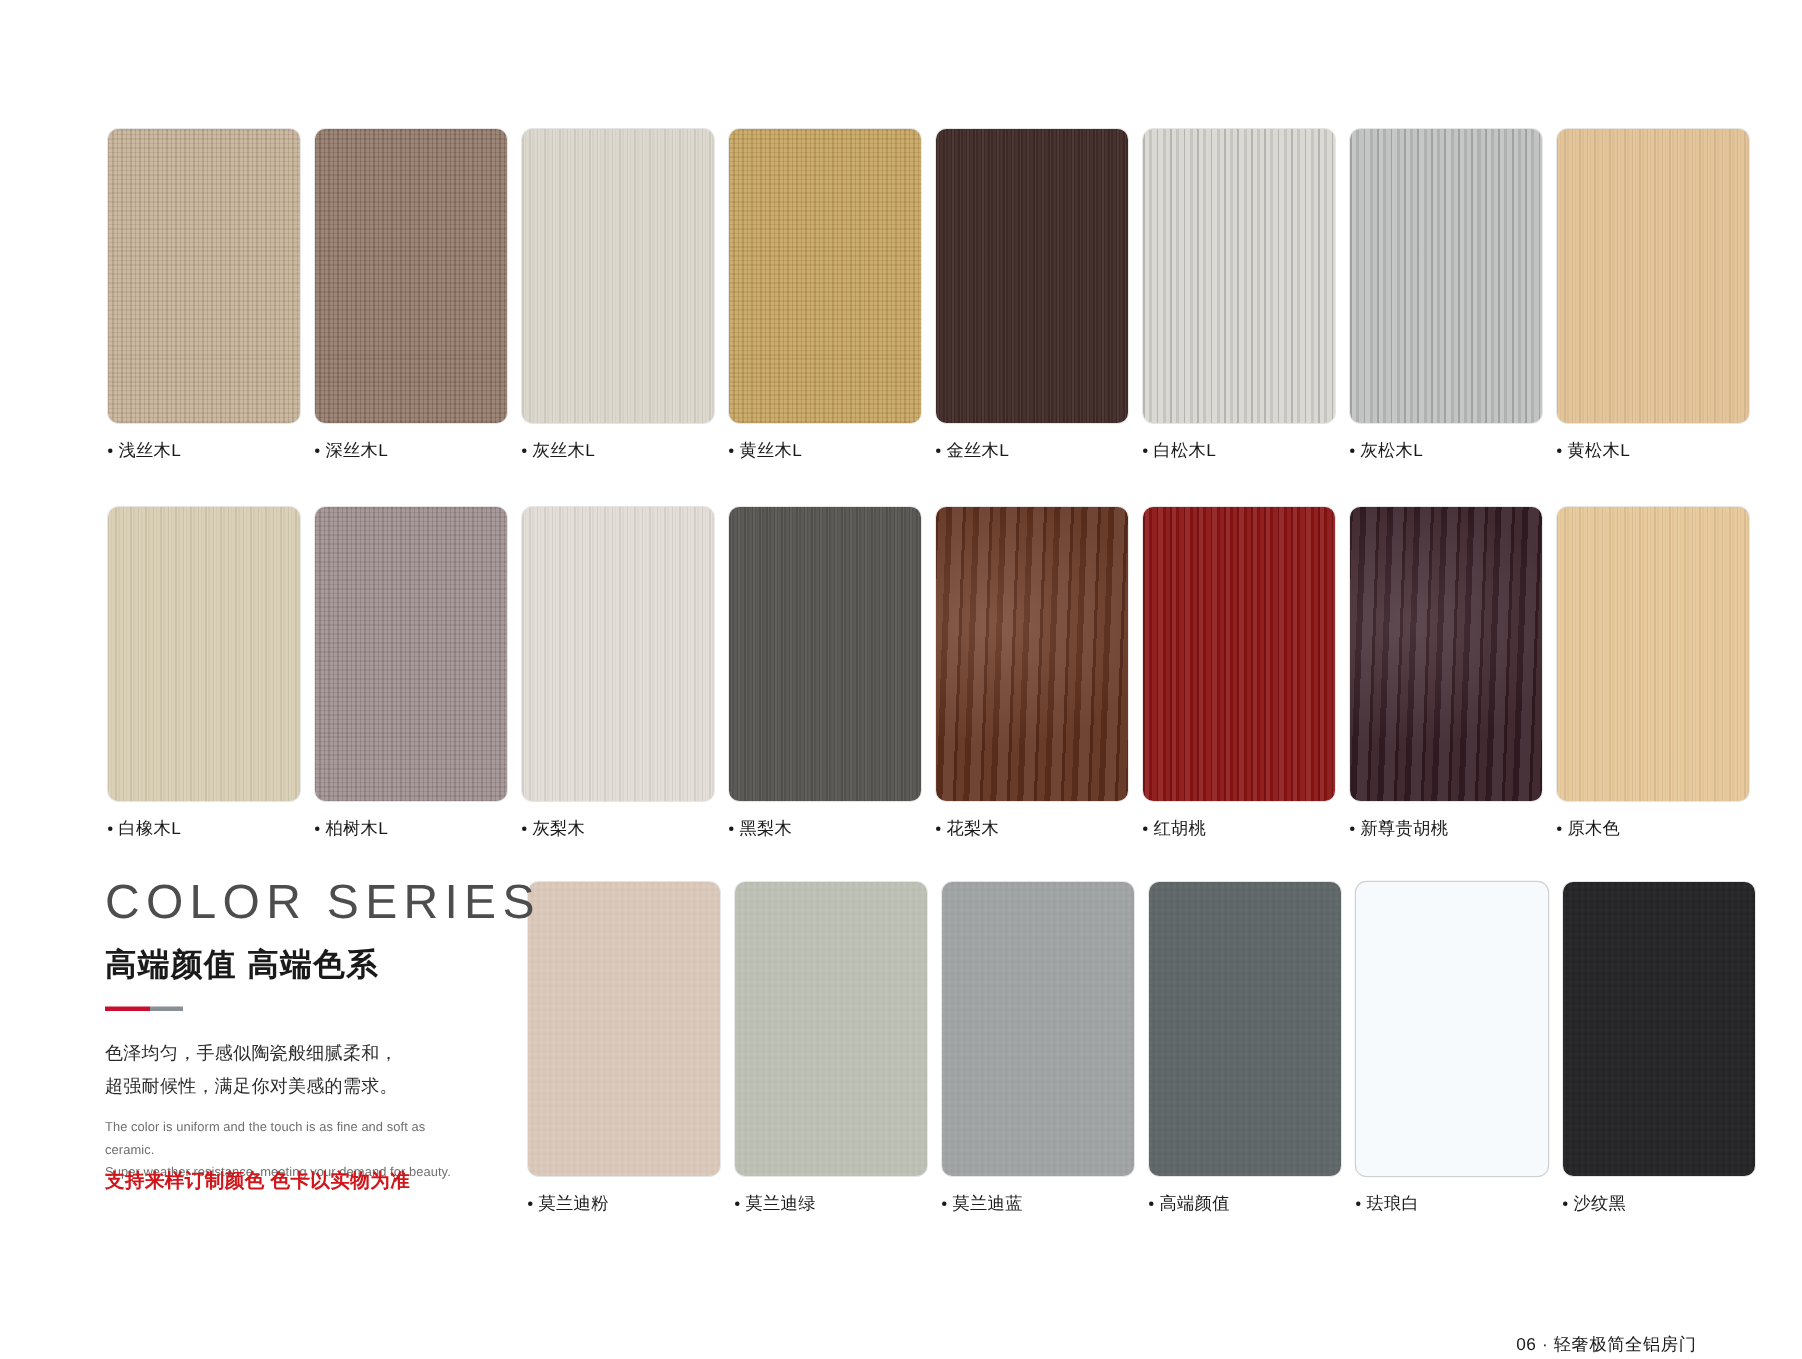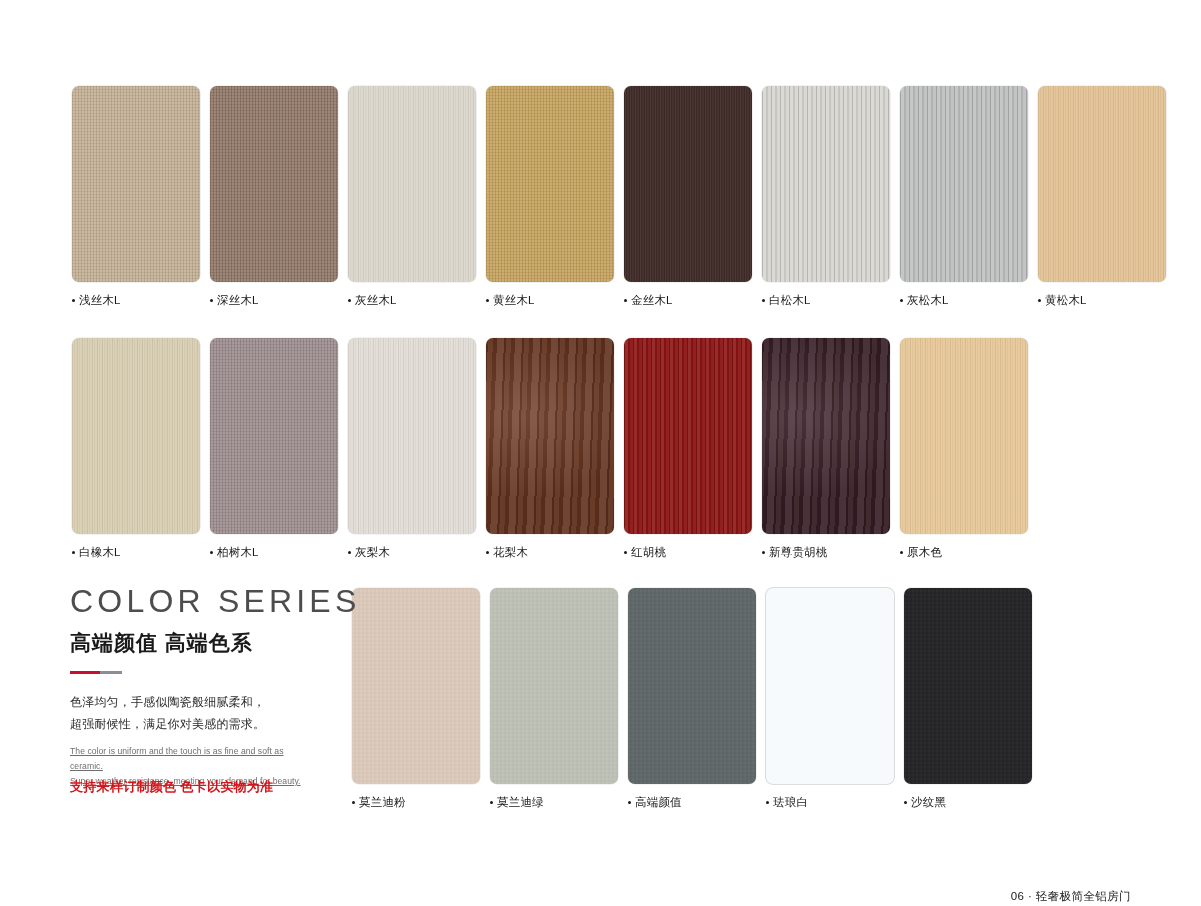--- a/index.html
+++ b/index.html
@@ -115,21 +115,20 @@
     color:#2b2b2b;
     line-height:1.85;
     letter-spacing:0.2px;
   }
   .desc-en{
     margin-top:9px;
     font-size:8.6px;
     color:#6f6f6f;
     line-height:1.75;
     letter-spacing:0.05px;
-    text-decoration:underline;
   }
   .notice{
     position:absolute;left:70px;top:778px;
     font-size:13px;font-weight:bold;
     color:#d0161b;
     letter-spacing:0.3px;
     white-space:nowrap;
   }
 
   
@@ -240,20 +239,29 @@
       <div class="cell">
         <div class="swatch" style="background: rgb(226, 221, 214);">
           <div class="grain grain-fine"></div>
         </div>
         <div class="label">
           <span class="dot"></span>
           <span>灰梨木</span>
         </div>
       </div>
       <div class="cell">
+        <div class="swatch" style="background: rgb(86, 84, 80);">
+          <div class="grain grain-fine"></div>
+        </div>
+        <div class="label">
+          <span class="dot"></span>
+          <span>黑梨木</span>
+        </div>
+      </div>
+      <div class="cell">
         <div class="swatch" style="background: rgb(107, 54, 32);">
           <div class="grain grain-wavy"></div>
         </div>
         <div class="label">
           <span class="dot"></span>
           <span>花梨木</span>
         </div>
       </div>
       <div class="cell">
         <div class="swatch" style="background: rgb(140, 20, 20);">
@@ -293,20 +301,29 @@
           <span>莫兰迪粉</span>
         </div>
       </div>
       <div class="cell">
         <div class="swatch" style="background: rgb(191, 194, 182);">
           <div class="grain grain-speck"></div>
         </div>
         <div class="label">
           <span class="dot"></span>
           <span>莫兰迪绿</span>
+        </div>
+      </div>
+      <div class="cell">
+        <div class="swatch" style="background: rgb(161, 165, 166);">
+          <div class="grain grain-speck"></div>
+        </div>
+        <div class="label">
+          <span class="dot"></span>
+          <span>莫兰迪蓝</span>
         </div>
       </div>
       <div class="cell">
         <div class="swatch" style="background: rgb(95, 103, 105);">
           <div class="grain grain-speck"></div>
         </div>
         <div class="label">
           <span class="dot"></span>
           <span>高端颜值</span>
         </div>

